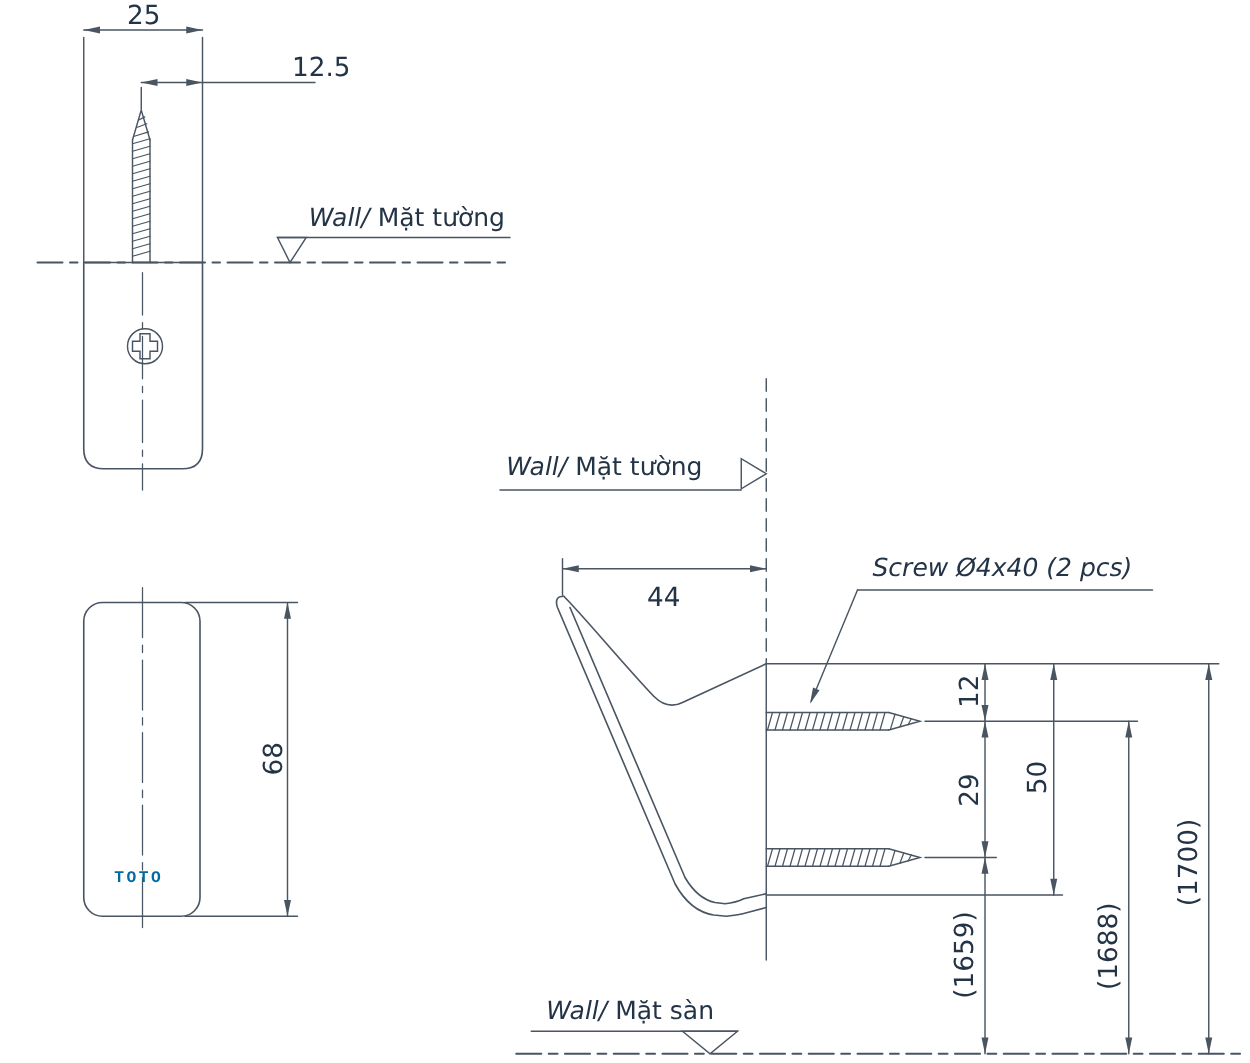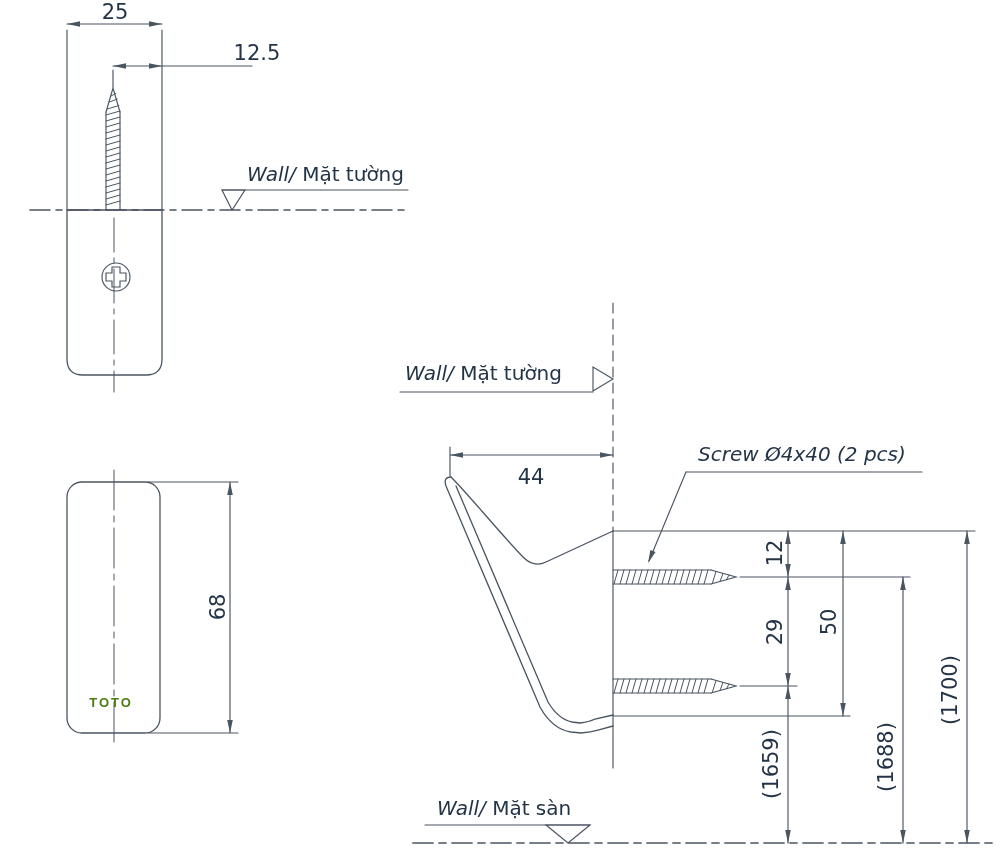--- a/index.html
+++ b/index.html
@@ -10,22 +10,22 @@
     font-family:"DejaVu Sans", sans-serif;
     color:#243447;
     overflow:hidden;
   }
   svg.linework{position:absolute;left:0;top:0;}
   .lbl{position:absolute;white-space:nowrap;font-size:20px;color:#243447;line-height:1.1;}
   .hdim{transform:translate(-50%,-50%);font-size:21px;}
   .vdim{transform:translate(-50%,-50%) rotate(-90deg);font-size:21px;}
   .it{font-style:italic;}
   .logo{
-    position:absolute;font-family:Liberation Sans, sans-serif;font-weight:bold;
-    font-size:13px;letter-spacing:2px;color:#4d7c0f;
+    position:absolute;font-family:Liberation Mono, monospace;font-weight:bold;
+    font-size:13px;letter-spacing:2px;color:#0369a1;
     transform:translate(-50%,-50%);
   }
 </style>
 </head>
 <body>
 
 <div class="canvas">
 
   <svg class="linework" width="1000" height="850" viewBox="0 0 1000 850" fill="none" stroke="#4a5562" stroke-width="1.15" stroke-linecap="round">
 

